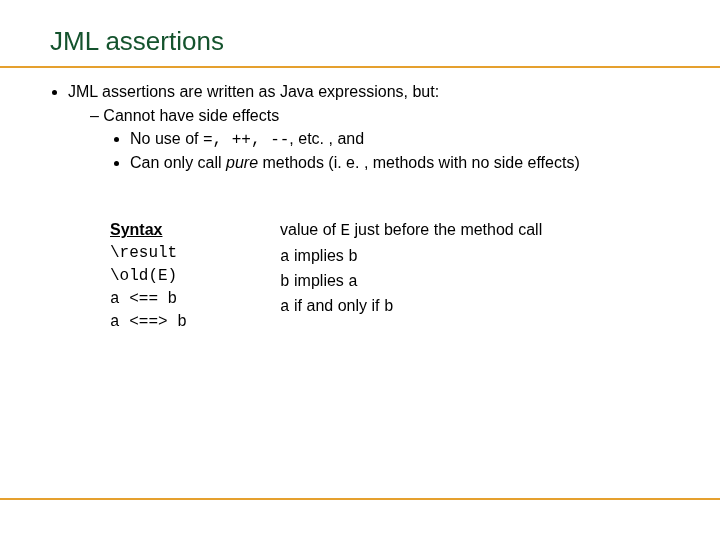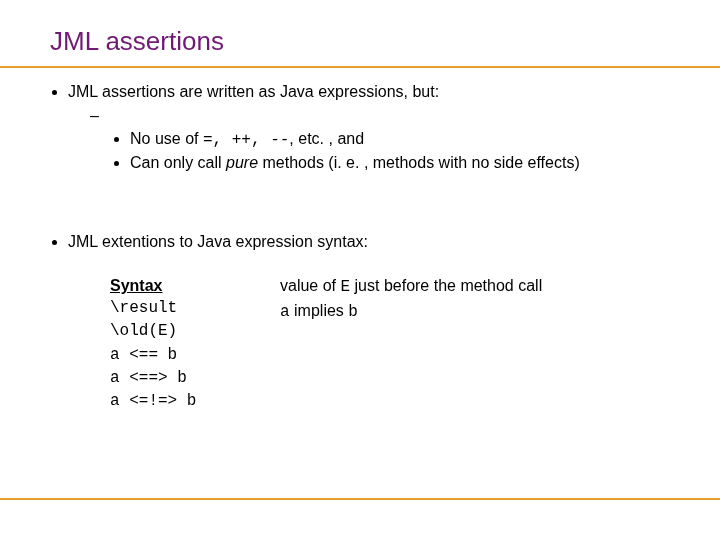--- a/index.html
+++ b/index.html
@@ -24,21 +24,21 @@
     left: 0;
     right: 0;
     height: 2px;
     background: #e5a02e; 
   }
   .rule.top    { top: 66px; }
   .rule.bottom { bottom: 40px; }
   .title {
     font-size: 26px;
     font-weight: normal;
-    color: #701a75;
+    color: #14532d;
     margin: 6px 0 24px 0;
   }
   .body {
     font-size: 16px;
     line-height: 1.35;
   }
   ul.lvl1 { list-style: disc; padding-left: 18px; margin: 21px 0; }
   ul.lvl2 { list-style: none; padding-left: 22px; margin: 2px 0; }
   ul.lvl2 > li::before { content: "–  "; }
   ul.lvl3 { list-style: disc; padding-left: 40px; margin: 2px 0; }
@@ -65,50 +65,47 @@
 
   <h1 class="title">JML assertions</h1>
 
   <div class="body">
 
     <ul class="lvl1">
       <li>
         <span>JML assertions are written as Java expressions, but:</span>
         <ul class="lvl2">
           <li>
+            <span>Cannot have side effects</span>
             <ul class="lvl3">
               <li>
                 <span>No use of </span><span class="mono">=, ++, --</span><span>, etc. , and</span>
               </li>
               <li>
                 <span>Can only call </span><em>pure</em><span> methods (i. e. , methods with no side effects)</span>
               </li>
             </ul>
           </li>
         </ul>
       </li>
     </ul>
 
     <div class="gap"></div>
 
-    <ul class="lvl1">
-      <li>
-        <span>JML extentions to Java expression syntax:</span>
-      </li>
-    </ul>
 
     <div class="table">
       <div class="col-syntax">
         <div class="hdr u">Syntax</div>
         <div class="mono">\result</div>
         <div class="mono">\old(E)</div>
         <div class="mono">a &lt;== b</div>
         <div class="mono">a &lt;==&gt; b</div>
-        <div class="mono">a &lt;=!=&gt; b</div>
       </div>
       <div class="col-meaning">
         <div><span>value of </span><span class="mono">E</span><span> just before the method call</span></div>
         <div><span class="mono">a</span><span> implies </span><span class="mono">b</span></div>
+        <div><span class="mono">b</span><span> implies </span><span class="mono">a</span></div>
+        <div><span class="mono">a</span><span> if and only if </span><span class="mono">b</span></div>
       </div>
     </div>
 
   </div>
 </div>
 
 </body></html>

